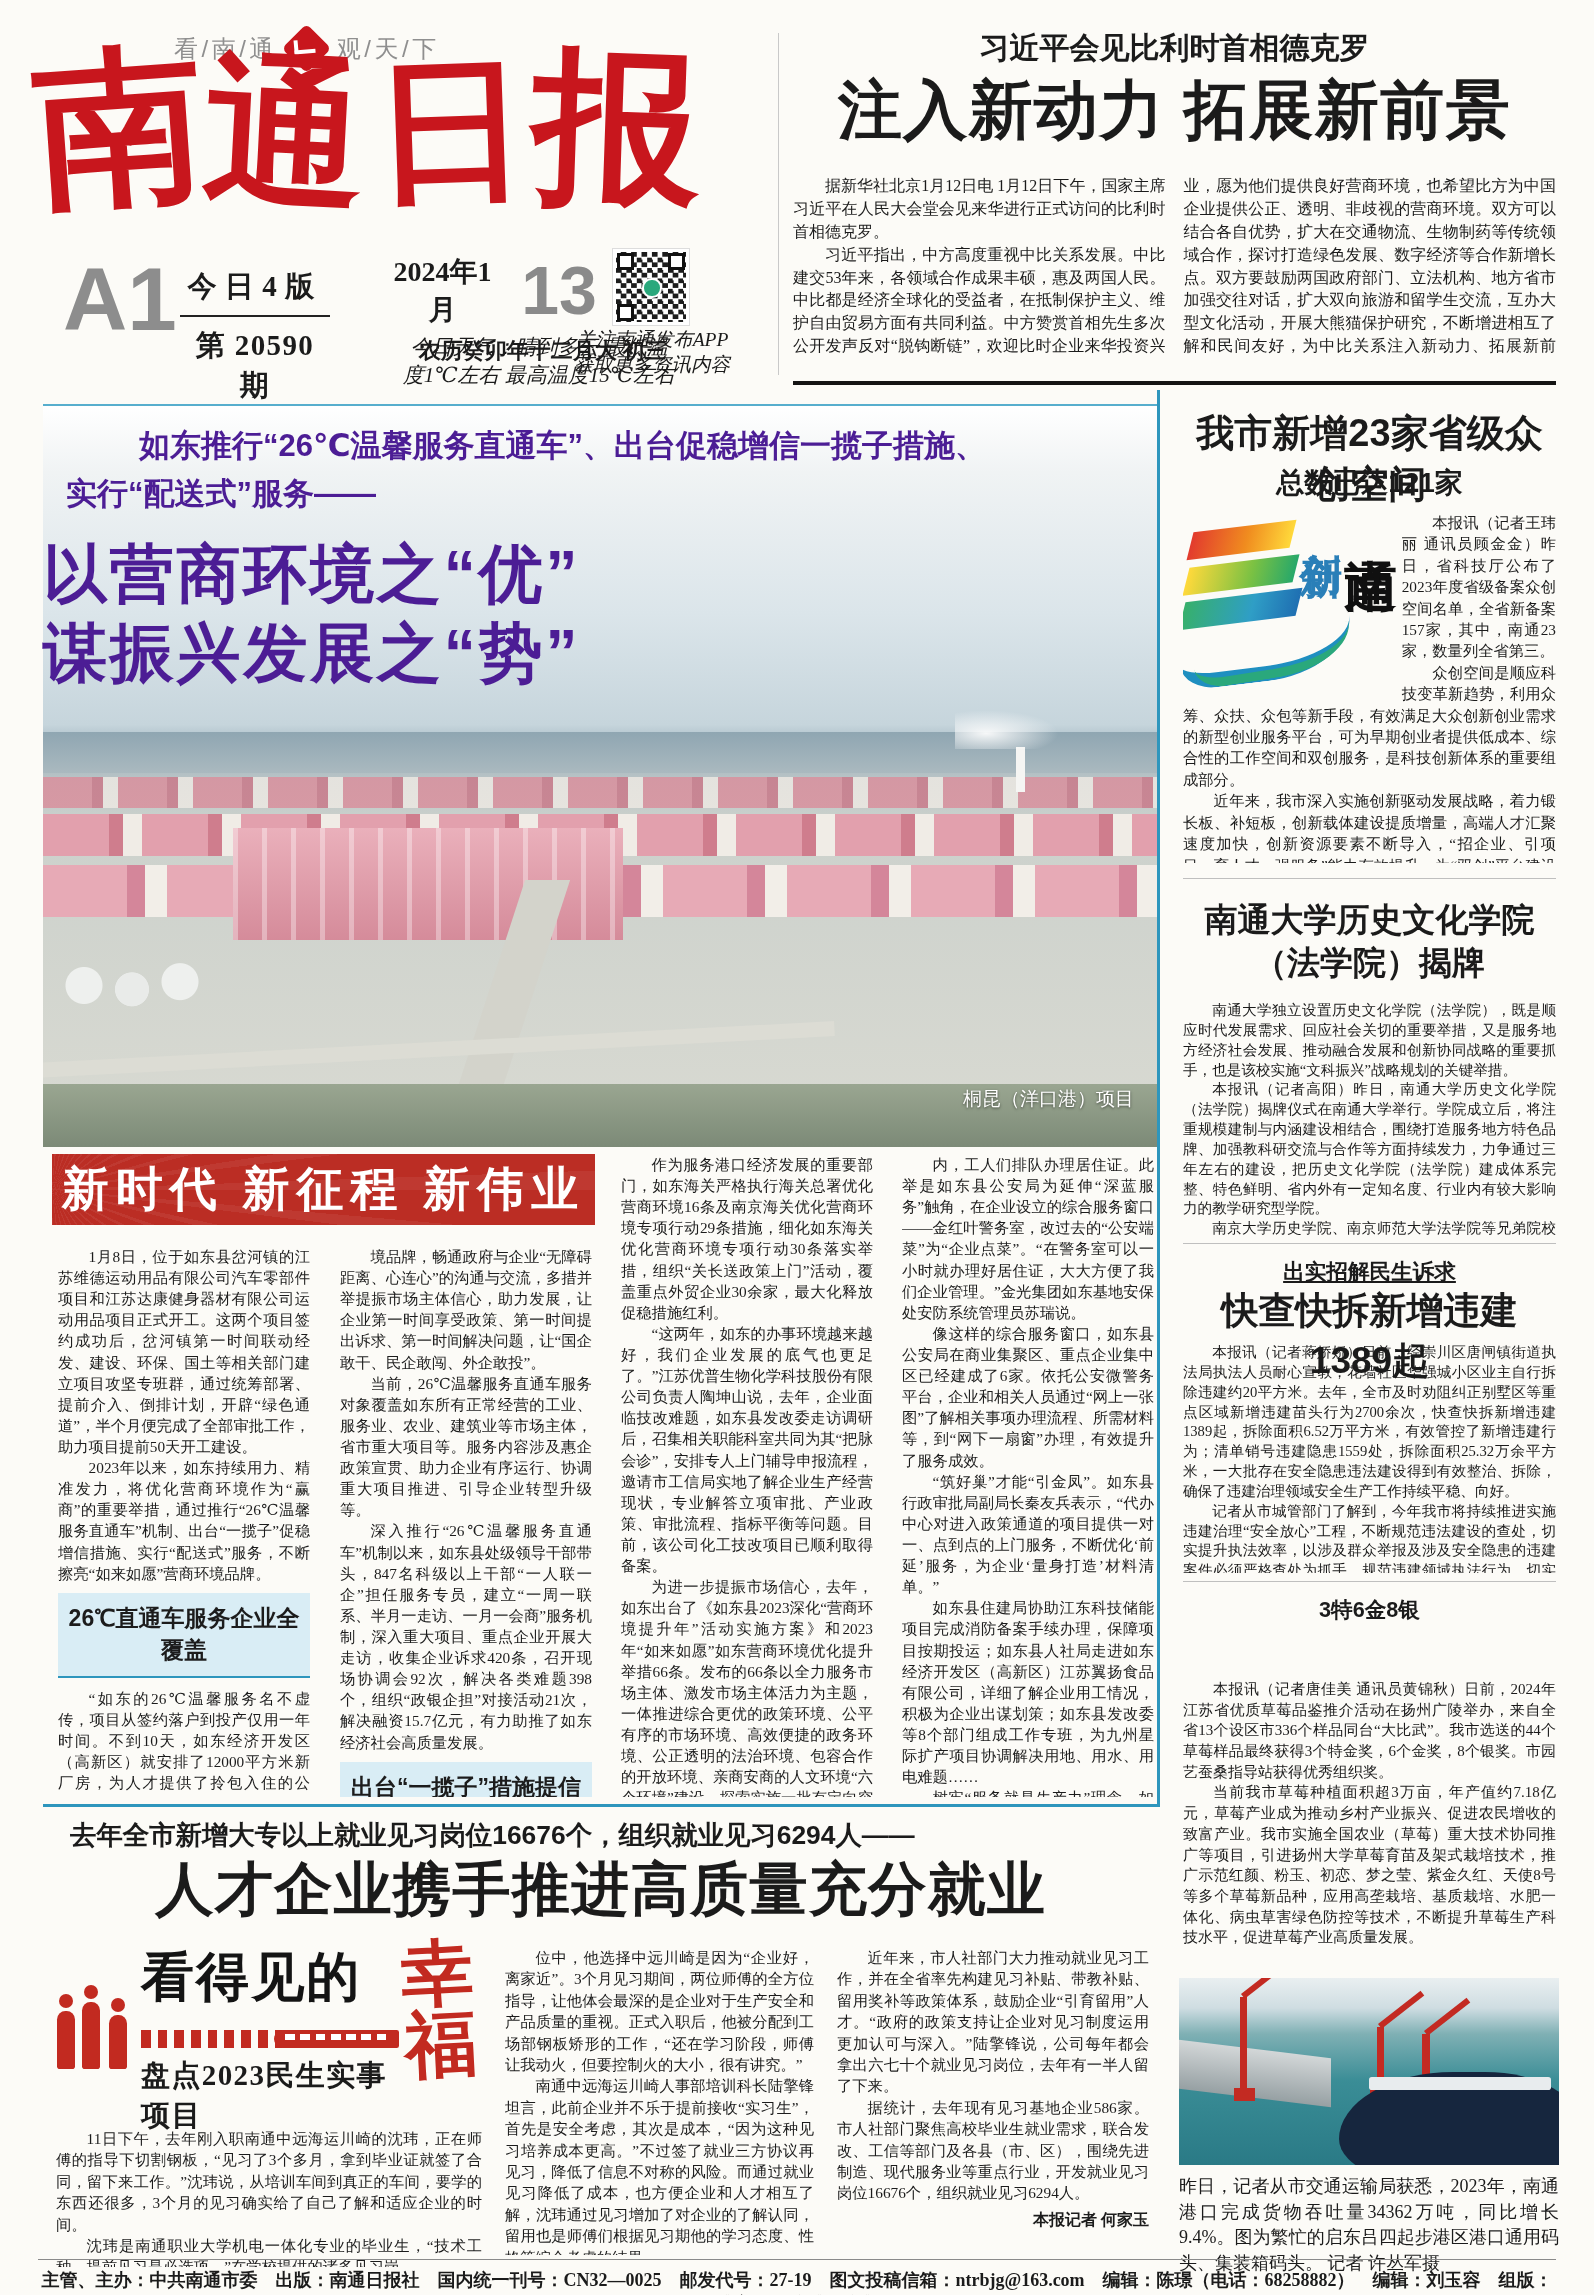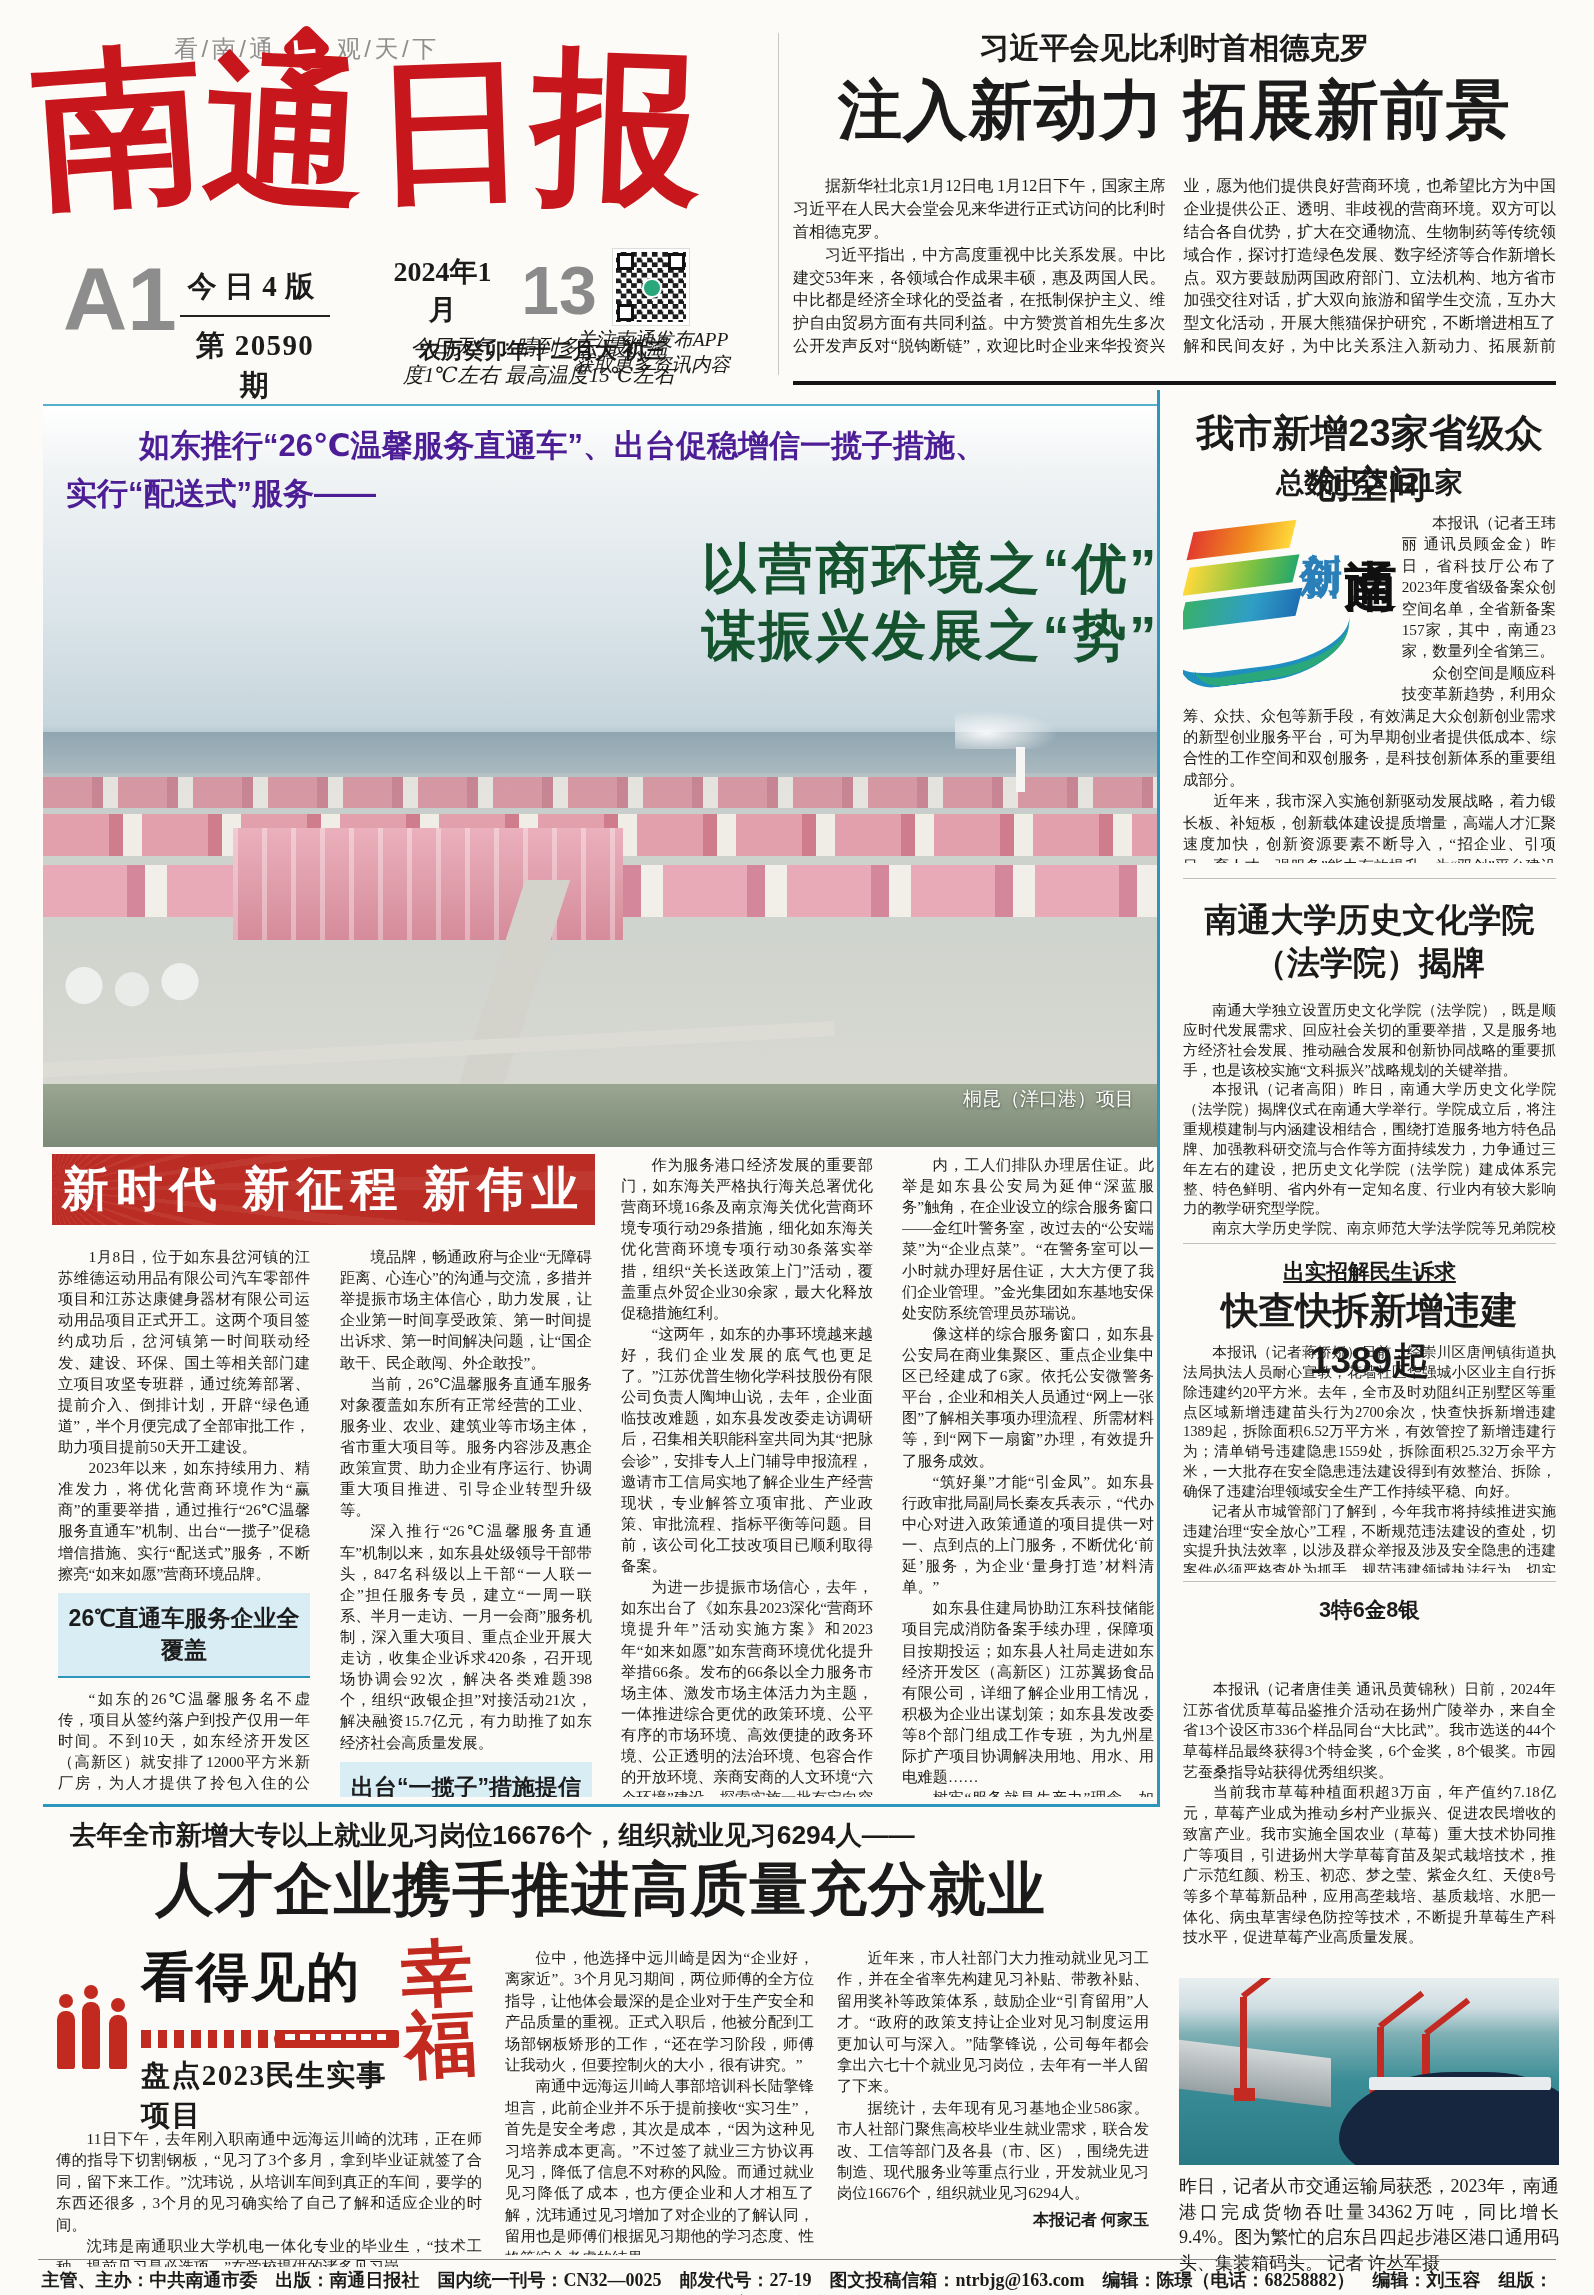--- a/index.html
+++ b/index.html
@@ -65,22 +65,22 @@
                 radial-gradient(circle at 75% 45%,#eef0ee 0 18px,transparent 19px);}
   #roadA{position:absolute;left:-4%;top:86%;width:75%;height:15.3px;background:#dcdcd4;transform:rotate(-3deg);}
   #roadB{position:absolute;left:40%;top:64%;width:4%;height:30%;background:#d3d3cb;transform:skewX(-18deg);}
   #fgreen{position:absolute;left:0;bottom:0;width:100%;height:8.5%;
      background:linear-gradient(180deg,#9aa691,#7c8a77);}
   #chimney{position:absolute;right:12%;top:46%;width:9px;height:45px;background:#f5f5f3;}
   #smoke{position:absolute;right:9%;top:41%;width:104px;height:39px;
      background:radial-gradient(ellipse at 30% 60%,rgba(252,252,252,.95),rgba(252,252,252,0) 70%);}
   #f-kicker{left:66px;top:422px;width:1016px;font-size:31px;font-weight:bold;line-height:1.55;color:#4c1d95;}
   #f-kicker .fk1{padding-left:73px;}
-  #f-headline{left:43px;top:535px;width:1116px;text-align:right;font-size:54px;font-weight:900;
-      line-height:1.24;letter-spacing:2.8px;color:#14532d;}
+  #f-headline{left:43px;top:535px;width:1116px;text-align:left;font-size:64px;font-weight:900;
+      line-height:1.24;letter-spacing:2.8px;color:#4c1d95;}
   #photo-caption{left:856px;top:1086px;width:278px;text-align:right;color:#fff;font-size:19px;
       text-shadow:0 0.7px 2.8px rgba(0,0,0,.6);}
   #f-banner{left:52px;top:1154px;width:543px;height:71px;color:#fff;display:flex;align-items:center;
       justify-content:center;font-size:47px;font-weight:bold;letter-spacing:7px;
       background:repeating-conic-gradient(from -10deg at 0% 50%,rgba(255,255,255,.06) 0 2deg,rgba(255,255,255,0) 2deg 7deg),#bb2d24;}
   .fcol{position:absolute;width:252px;font-size:15.3px;line-height:1.38;text-align:justify;overflow:hidden;color:#1c1c1c;}
   #fcol1{left:58px;top:1246px;height:551px;}
   #fcol2{left:340px;top:1246px;height:551px;}
   #fcol3{left:621px;top:1154px;height:643px;}
   #fcol4{left:902px;top:1154px;height:643px;}

